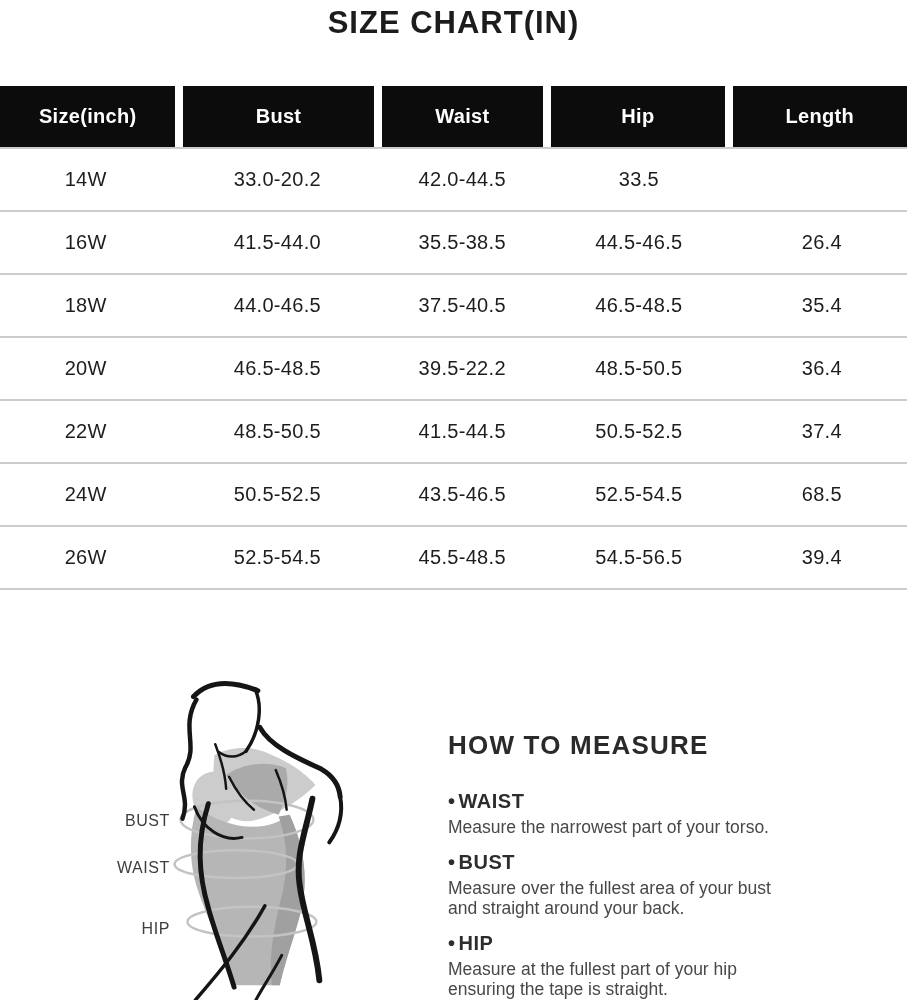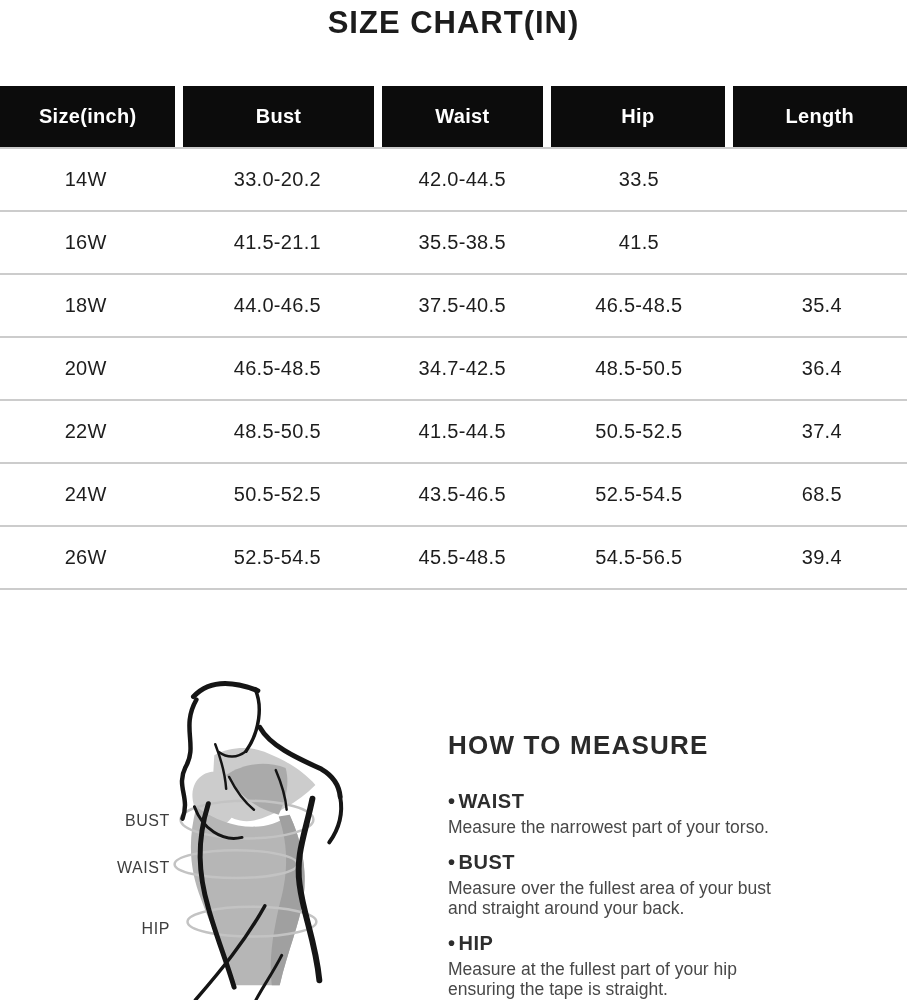--- a/index.html
+++ b/index.html
@@ -88,35 +88,36 @@
     </div>
     <div class="tbody">
       <div class="tr">
         <div class="td">14W</div>
         <div class="td">33.0-20.2</div>
         <div class="td">42.0-44.5</div>
         <div class="td">33.5</div>
       </div>
       <div class="tr">
         <div class="td">16W</div>
-        <div class="td">41.5-21.1</div>
+        <div class="td">41.5-44.0</div>
         <div class="td">35.5-38.5</div>
-        <div class="td">41.5</div>
+        <div class="td">44.5-46.5</div>
+        <div class="td">26.4</div>
       </div>
       <div class="tr">
         <div class="td">18W</div>
         <div class="td">44.0-46.5</div>
         <div class="td">37.5-40.5</div>
         <div class="td">46.5-48.5</div>
         <div class="td">35.4</div>
       </div>
       <div class="tr">
         <div class="td">20W</div>
         <div class="td">46.5-48.5</div>
-        <div class="td">34.7-42.5</div>
+        <div class="td">39.5-22.2</div>
         <div class="td">48.5-50.5</div>
         <div class="td">36.4</div>
       </div>
       <div class="tr">
         <div class="td">22W</div>
         <div class="td">48.5-50.5</div>
         <div class="td">41.5-44.5</div>
         <div class="td">50.5-52.5</div>
         <div class="td">37.4</div>
       </div>

